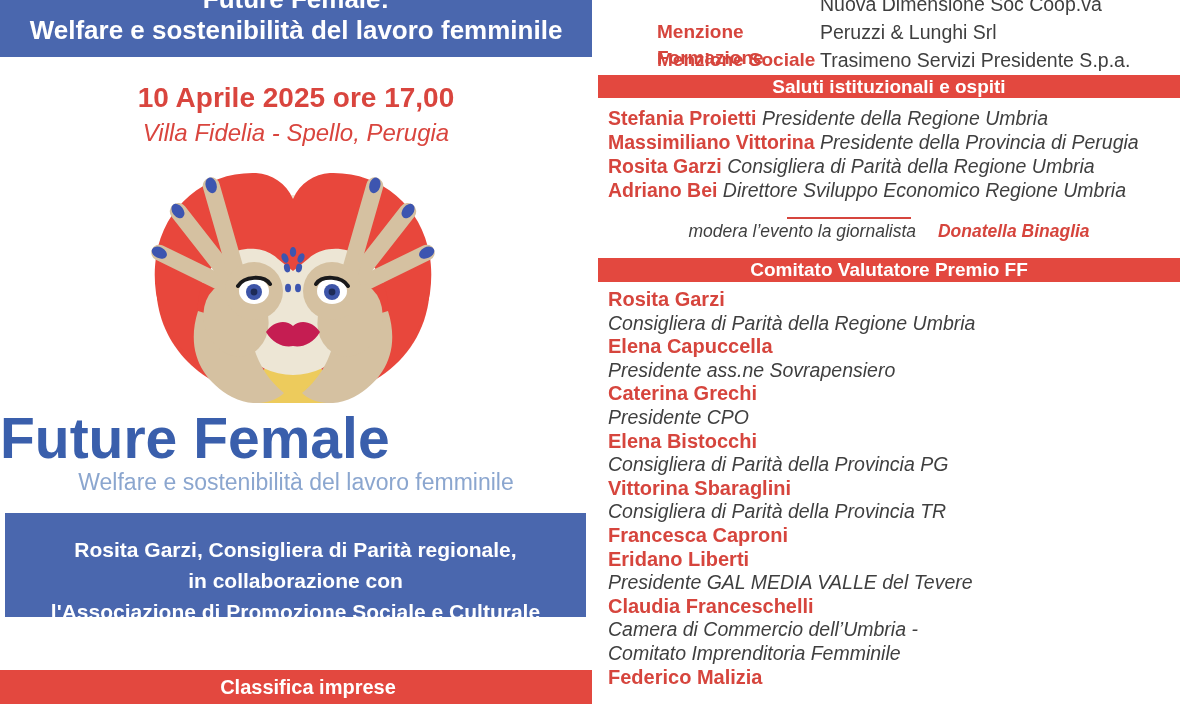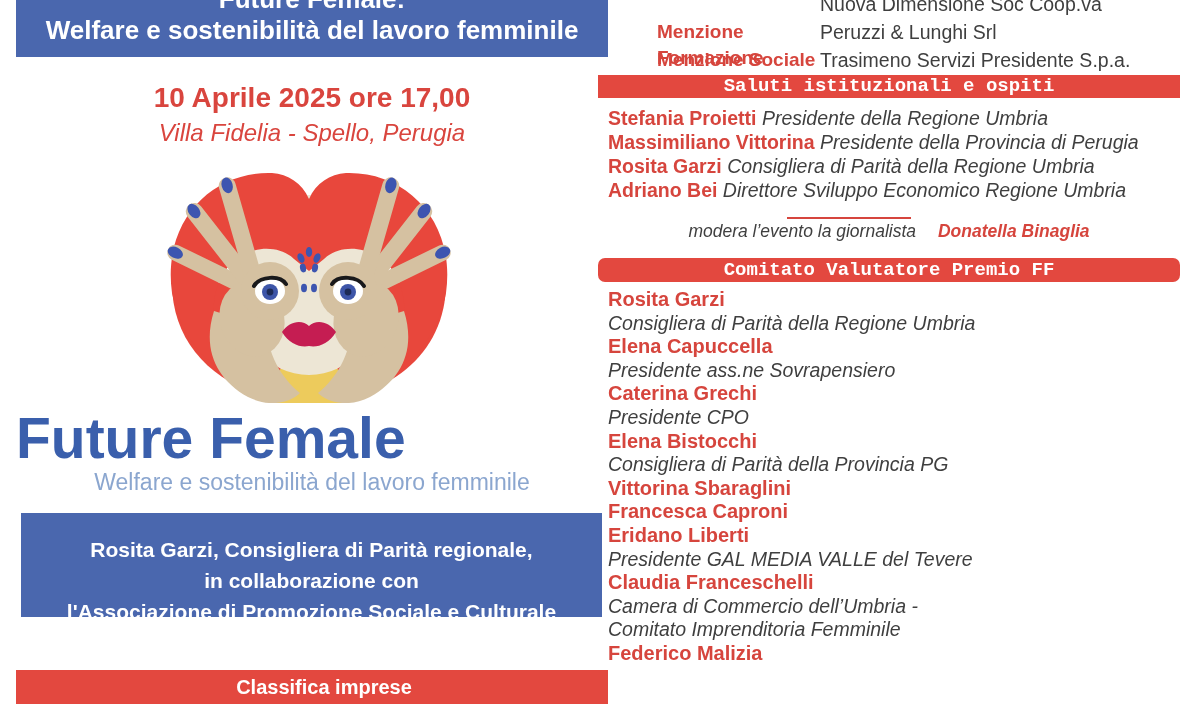--- a/index.html
+++ b/index.html
@@ -1,20 +1,20 @@
 <!DOCTYPE html>
 <html><head>
 <meta charset="utf-8">
 <style>
   html,body{margin:0;padding:0;background:#ffffff;}
   #page{position:relative;width:1180px;height:704px;background:#ffffff;overflow:hidden;
         font-family:"Liberation Sans","DejaVu Sans",sans-serif;}
 
   
-  .left-col{position:absolute;left:16px;top:0;width:592px;height:576px;}
+  .left-col{position:absolute;left:0;top:0;width:592px;height:576px;}
   .top-banner{position:absolute;left:0;top:0;width:592px;height:57px;background:#4a67ae;overflow:hidden;}
   .top-banner .banner-inner{position:absolute;left:0;top:-16px;width:100%;text-align:center;
         color:#ffffff;font-weight:bold;font-size:26px;line-height:31px;}
   .event-date{position:absolute;left:0;top:82px;width:592px;text-align:center;
         color:#d9453e;font-weight:bold;font-size:28px;}
   .event-venue{position:absolute;left:0;top:119px;width:592px;text-align:center;
         color:#d9453e;font-weight:normal;font-size:24px;font-style:italic;}
   .illustration{position:absolute;left:116px;top:163px;width:354px;height:240px;}
   .logo-title{position:absolute;left:0;top:405px;width:592px;
         color:#3a5fac;font-weight:bold;font-size:57px;letter-spacing:0px;}
@@ -26,23 +26,23 @@
   .bottom-band{position:absolute;left:0;top:670px;width:592px;height:34px;background:#e3483f;}
   .bottom-band .band-label{display:block;text-align:center;color:#ffffff;font-weight:bold;
         font-size:20px;line-height:34px;padding-left:24px;}
 
   
   .right-col{position:absolute;left:598px;top:0;width:582px;height:704px;}
   .winners{position:absolute;left:0;top:-9px;width:582px;}
   .winner-row{height:28px;padding-left:59px;display:flex;align-items:flex-start;}
   .w-label{display:inline-block;width:163px;color:#d6453d;font-weight:bold;font-size:19px;line-height:26px;}
   .w-value{color:#3f3f3f;font-size:19.5px;line-height:26px;}
-  .red-band{position:absolute;left:0;width:582px;background:#e3483f;text-align:center;font-family:Liberation Mono, monospace;}
+  .red-band{position:absolute;left:0;width:582px;background:#e3483f;text-align:center;}
   .band-saluti{top:75px;height:23px;}
-  .band-comitato{top:258px;height:24px;border-radius:7px;}
+  .band-comitato{top:258px;height:24px;}
   .red-band .band-label{color:#ffffff;font-weight:bold;font-size:19px;line-height:23px;display:block;}
   .band-comitato .band-label{line-height:24px;}
   .guest-list{position:absolute;left:10px;top:106px;width:572px;}
   .guest-line{height:24px;font-size:19.5px;line-height:24px;white-space:nowrap;}
   .g-name{color:#d6453d;font-weight:bold;}
   .g-role{color:#3f3f3f;font-style:italic;}
   .moder-divider{position:absolute;left:189px;top:217px;width:124px;height:2px;background:#d6453d;}
   .moder-line{position:absolute;left:0;top:221px;width:582px;text-align:center;
         font-style:italic;font-size:17.5px;color:#3f3f3f;}
   .moder-name{color:#d6453d;font-weight:bold;font-style:italic;margin-left:17px;}
@@ -202,20 +202,21 @@
     <div class="member-list" id="members">
         <div class="member-name">Rosita Garzi</div>
         <div class="member-role">Consigliera di Parità della Regione Umbria</div>
         <div class="member-name">Elena Capuccella</div>
         <div class="member-role">Presidente ass.ne Sovrapensiero</div>
         <div class="member-name">Caterina Grechi</div>
         <div class="member-role">Presidente CPO</div>
         <div class="member-name">Elena Bistocchi</div>
         <div class="member-role">Consigliera di Parità della Provincia PG</div>
         <div class="member-name">Vittorina Sbaraglini</div>
+        <div class="member-role">Consigliera di Parità della Provincia TR</div>
         <div class="member-name">Francesca Caproni</div>
         <div class="member-name">Eridano Liberti</div>
         <div class="member-role">Presidente GAL MEDIA VALLE del Tevere</div>
         <div class="member-name">Claudia Franceschelli</div>
         <div class="member-role">Camera di Commercio dell’Umbria -</div>
         <div class="member-role">Comitato Imprenditoria Femminile</div>
         <div class="member-name">Federico Malizia</div>
       </div>
   </div>
 </div>

